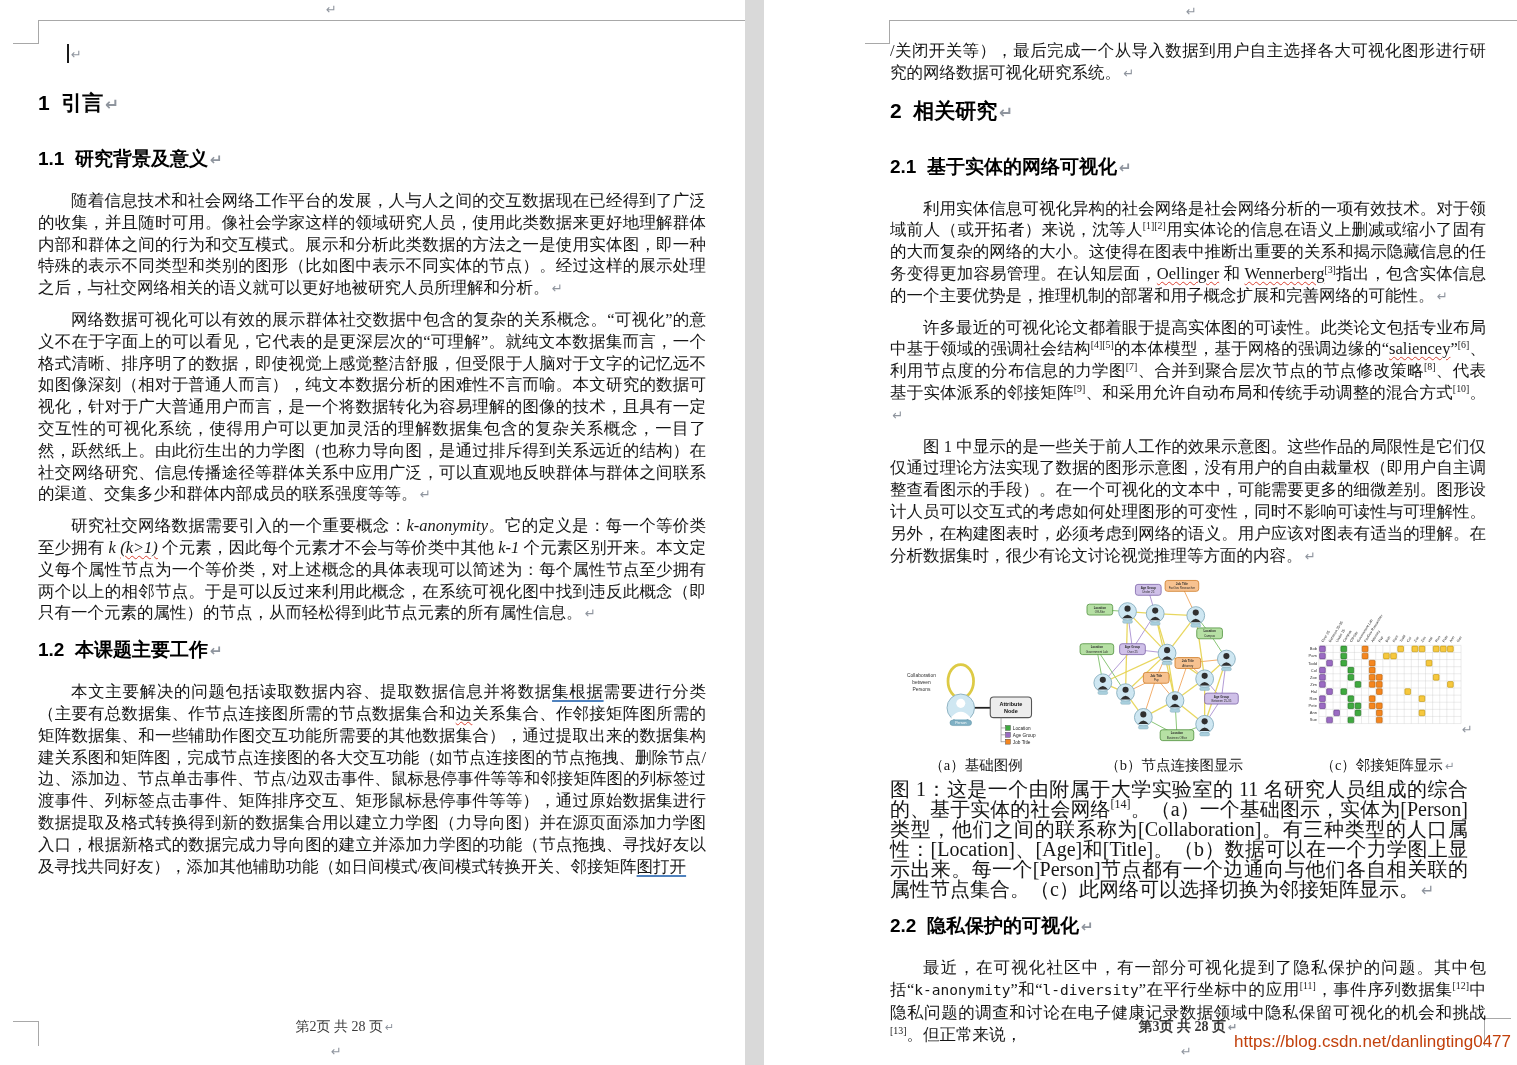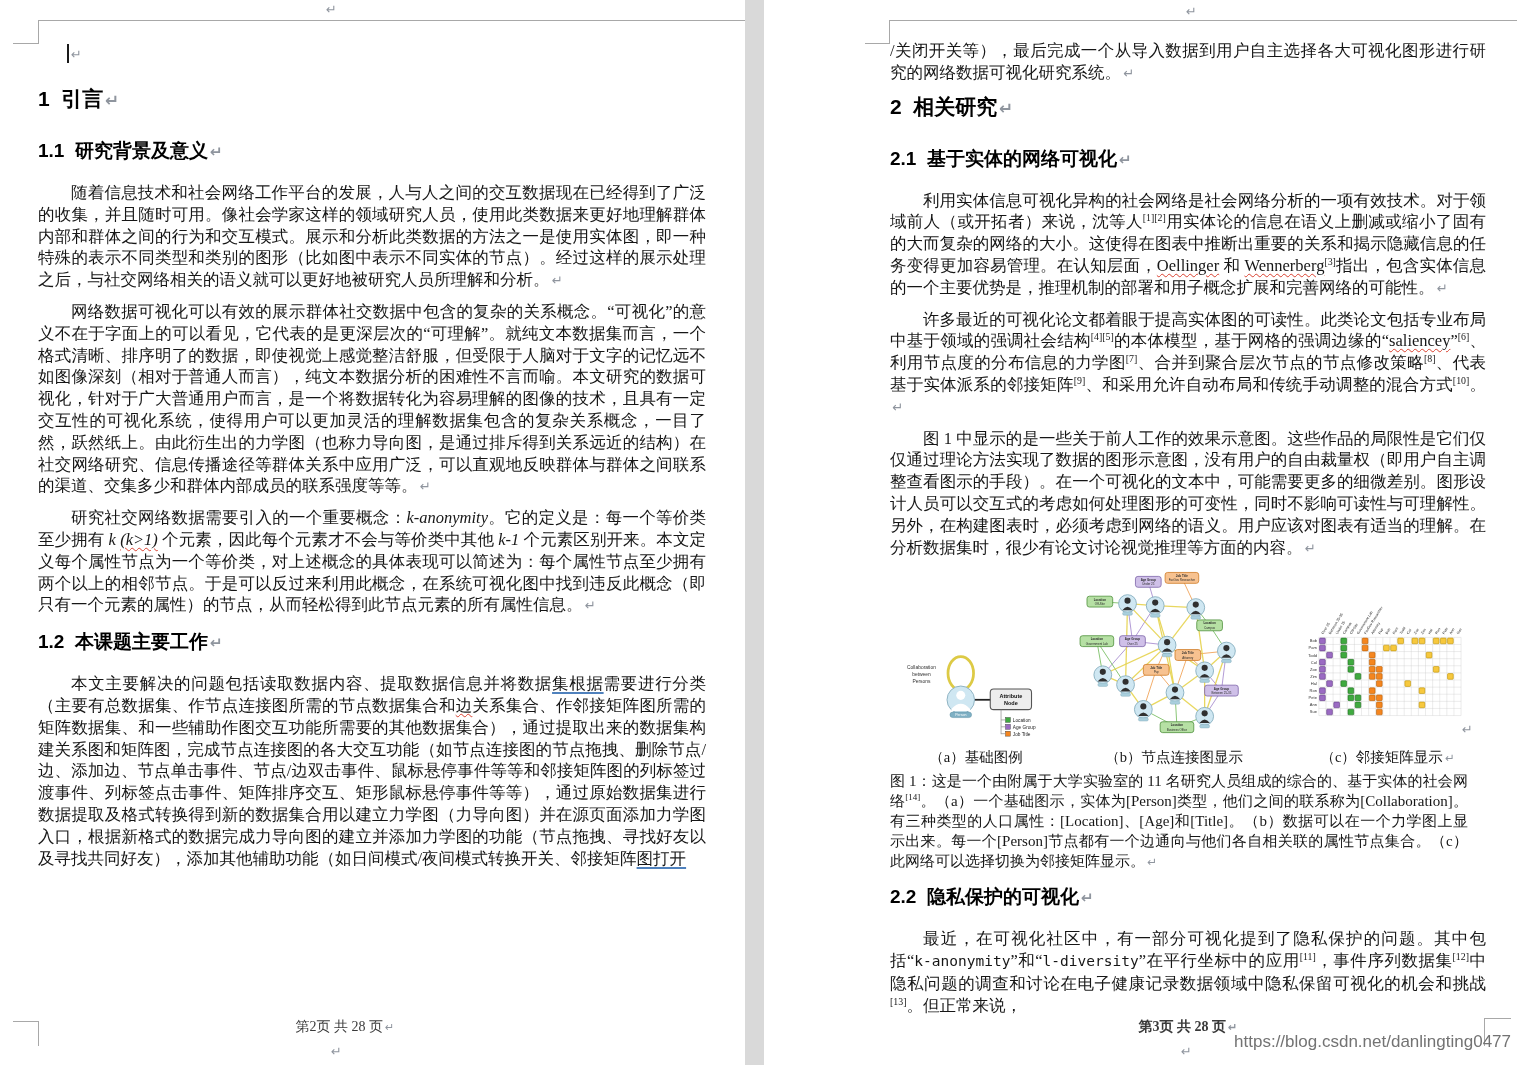--- a/index.html
+++ b/index.html
@@ -14,39 +14,39 @@
   .crop.bl-left{left:13px;top:1021px;width:25px;height:24px;border-top:1px solid #a8a8a8;border-right:1px solid #a8a8a8;}
   .crop.tl-right{left:865px;top:20px;width:24px;height:23px;border-right:1px solid #a8a8a8;border-bottom:1px solid #a8a8a8;}
   .crop.br-right{left:1484px;top:1018px;width:26px;height:27px;border-top:1px solid #a8a8a8;border-left:1px solid #a8a8a8;}
   .stray-pilcrow{position:absolute;color:#8f959e;font-family:"DejaVu Sans",sans-serif;font-size:13px;}
   .cursor{position:absolute;left:67px;top:44px;width:2px;height:19px;background:#1a1a1a;}
   .cursor-pilcrow{position:absolute;left:71px;top:47px;color:#8f959e;font-family:"DejaVu Sans",sans-serif;font-size:13px;}
   .content{position:absolute;text-align:justify;}
   .content-left{left:38px;top:86px;width:668px;}
   .content-right{left:890px;top:40px;width:596px;}
   h1,h2{font-family:"Liberation Sans","DejaVu Sans",sans-serif;color:#000;white-space:pre-wrap;text-align:left;}
-  h1{font-size:21px;line-height:25px;margin:0 0 22px 0;}
+  h1{font-size:21px;line-height:33px;margin:0 0 22px 0;}
   h2{font-size:19px;line-height:31px;margin:0 0 14px 0;}
   h2.spaced{margin-top:8px;}
   p{font-size:16.5px;line-height:21.8px;margin:0 0 9px 0;text-indent:2em;}
   p.no-indent{text-indent:0;}
-  p.figcap{font-size:15px;line-height:20px;margin:2px 18px 9px 0;}
+  p.figcap{font-size:20px;line-height:20px;margin:2px 18px 9px 0;}
   .run-i{font-style:italic;}
   .run-sup{font-size:0.6em;vertical-align:super;line-height:0;}
   .run-sqred{text-decoration:underline wavy #d9402f;text-decoration-thickness:1px;text-underline-offset:2px;}
   .run-ublue{text-decoration:underline solid #4f81bd;text-decoration-thickness:2px;text-underline-offset:3px;}
   .run-mono{font-family:"DejaVu Sans Mono","Liberation Mono",monospace;font-size:14.5px;}
   .pilcrow{color:#8f959e;font-family:"DejaVu Sans",sans-serif;font-size:0.8em;margin-left:2px;font-style:normal;}
   .figure-row{display:flex;align-items:flex-end;gap:8px;margin:8px 0 4px 0;text-indent:0;}
   .figure-row figure{margin:0;display:flex;flex-direction:column;align-items:center;}
   .fig-caption{font-size:14.5px;margin-top:4px;text-align:left;}
   .footer{position:absolute;top:1018px;font-size:14px;color:#3a3a3a;text-align:center;}
   .footer-left{left:45px;width:600px;}
   .footer-right{left:890px;width:596px;font-weight:bold;}
-  .watermark{position:absolute;right:6px;top:1032px;color:#737373;
+  .watermark{position:absolute;right:6px;top:1032px;color:#c2410c;
              font-family:"Liberation Sans","DejaVu Sans",sans-serif;font-size:17px;}
   svg text{font-family:"Liberation Sans","DejaVu Sans",sans-serif;}
 </style>
 </head>
 <body>
 
 <div class="doc">
 
   <div class="gap-strip"></div>
   <div class="topline left"></div>

